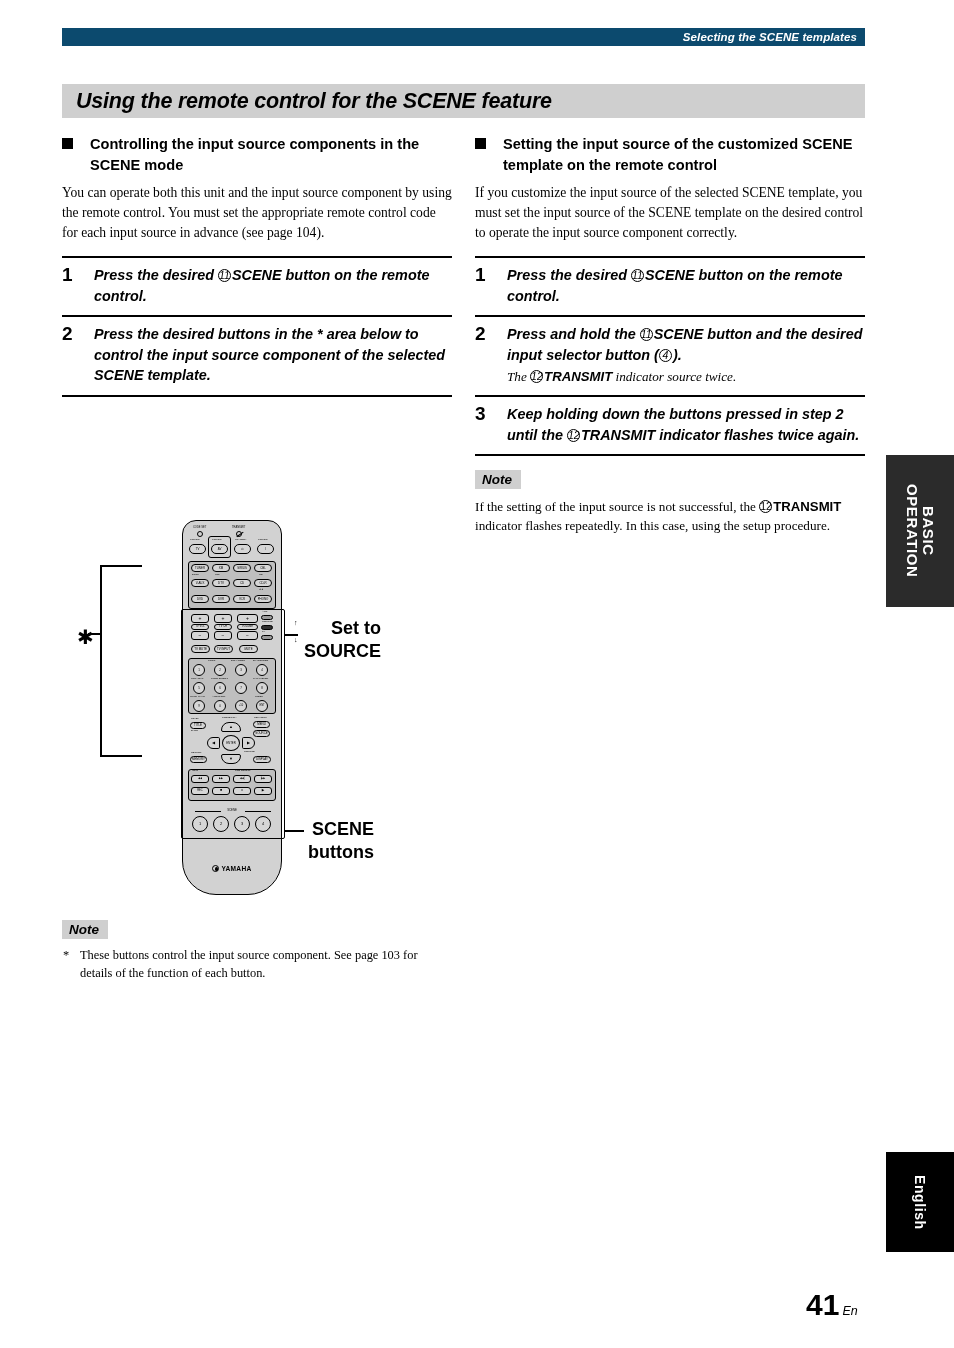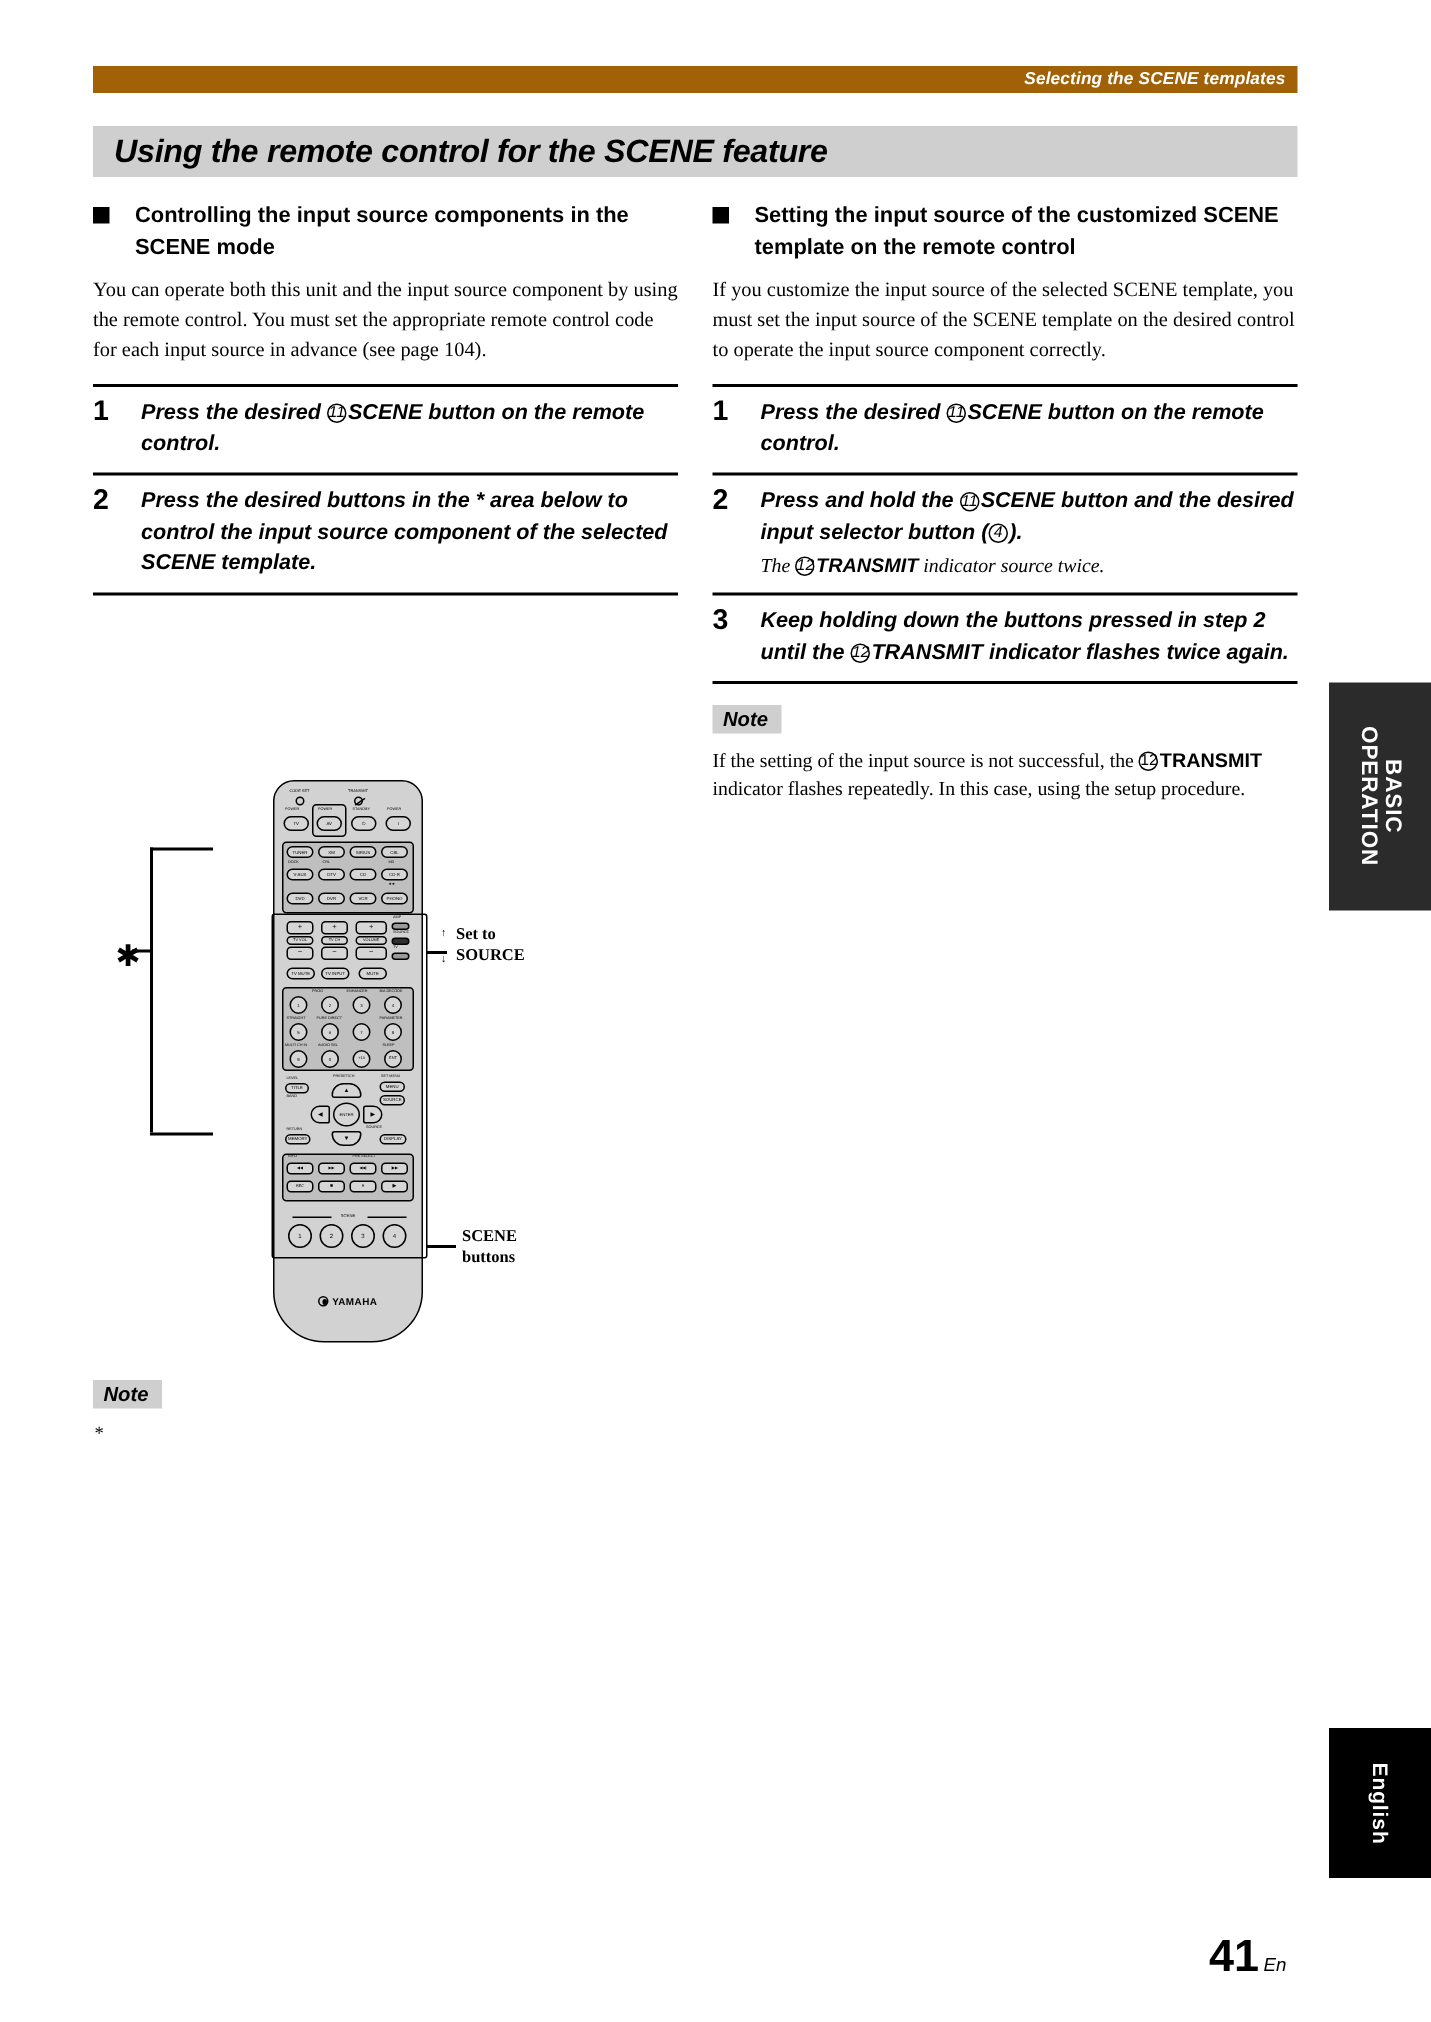--- a/index.html
+++ b/index.html
@@ -7,22 +7,22 @@
   body {
     width: 954px; height: 1348px;
     background: #ffffff;
     font-family: "Liberation Serif", serif;
     position: relative;
     overflow: hidden;
   }
 
   
   .header-bar {
-    position:absolute; left:62px; top:44px; width:803px; height:18px;
-    background:#a16207;
+    position:absolute; left:62px; top:28px; width:803px; height:18px;
+    background:#0c4a6e;
     display:flex; align-items:center; justify-content:flex-end;
   }
   .header-bar .htext {
     color:#ffffff; font-family:"Liberation Sans", sans-serif;
     font-weight:bold; font-style:italic; font-size:11.5px;
     letter-spacing:.1px; padding-right:8px;
   }
 
   
   .title-band {
@@ -166,22 +166,22 @@
     font-size:2.5px; color:#000; white-space:nowrap; line-height:1;
   }
   .hl-box { position:absolute; border:1.6px solid #000; border-radius:3px; }
 
   
   .star { position:absolute; left:15px; top:125px; font-size:20px; font-family:"Liberation Serif", serif; color:#000; }
   .brk { position:absolute; left:38px; top:65px; width:1.6px; height:190px; background:#000; }
   .brk-arm { position:absolute; left:38px; width:42px; height:1.6px; background:#000; }
 
   .callout {
-    position:absolute; font-family:Liberation Serif, serif;
-    font-weight:bold; font-size:11px; color:#000; line-height:1.25;
+    position:absolute; font-family:Liberation Sans, sans-serif;
+    font-weight:bold; font-size:18px; color:#000; line-height:1.25;text-align:right;
   }
   .lead { position:absolute; height:1.6px; background:#000; }
 
   .arrowcol { position:absolute; font-size:7px; line-height:1; color:#000; font-family:"Liberation Sans",sans-serif;}
 
   .yamaha {
     position:absolute; left:0; right:0; bottom:22px;
     text-align:center; font-family:"Liberation Sans", sans-serif;
     font-weight:bold; font-size:6.6px; letter-spacing:.3px; color:#000;
   }
@@ -402,21 +402,21 @@
 
     <div class="yamaha">
       <span class="logo"></span><span>YAMAHA</span>
     </div>
   </div>
 </div>
 
 <div style="position:absolute; left:62px; top:920px; width:390px;">
   <div class="note-hd">Note</div>
   <div class="footnote">
-    <span class="ast">*</span>
+    <span class="ast">*</span><span>These buttons control the input source component. See page 103 for details of the function of each button.</span>
   </div>
 </div>
 
 <div class="col col-right">
 
   <h2 class="sec">
     <span class="sqr"></span>
     <span>Setting the input source of the customized SCENE template on the remote control</span>
   </h2>
 

